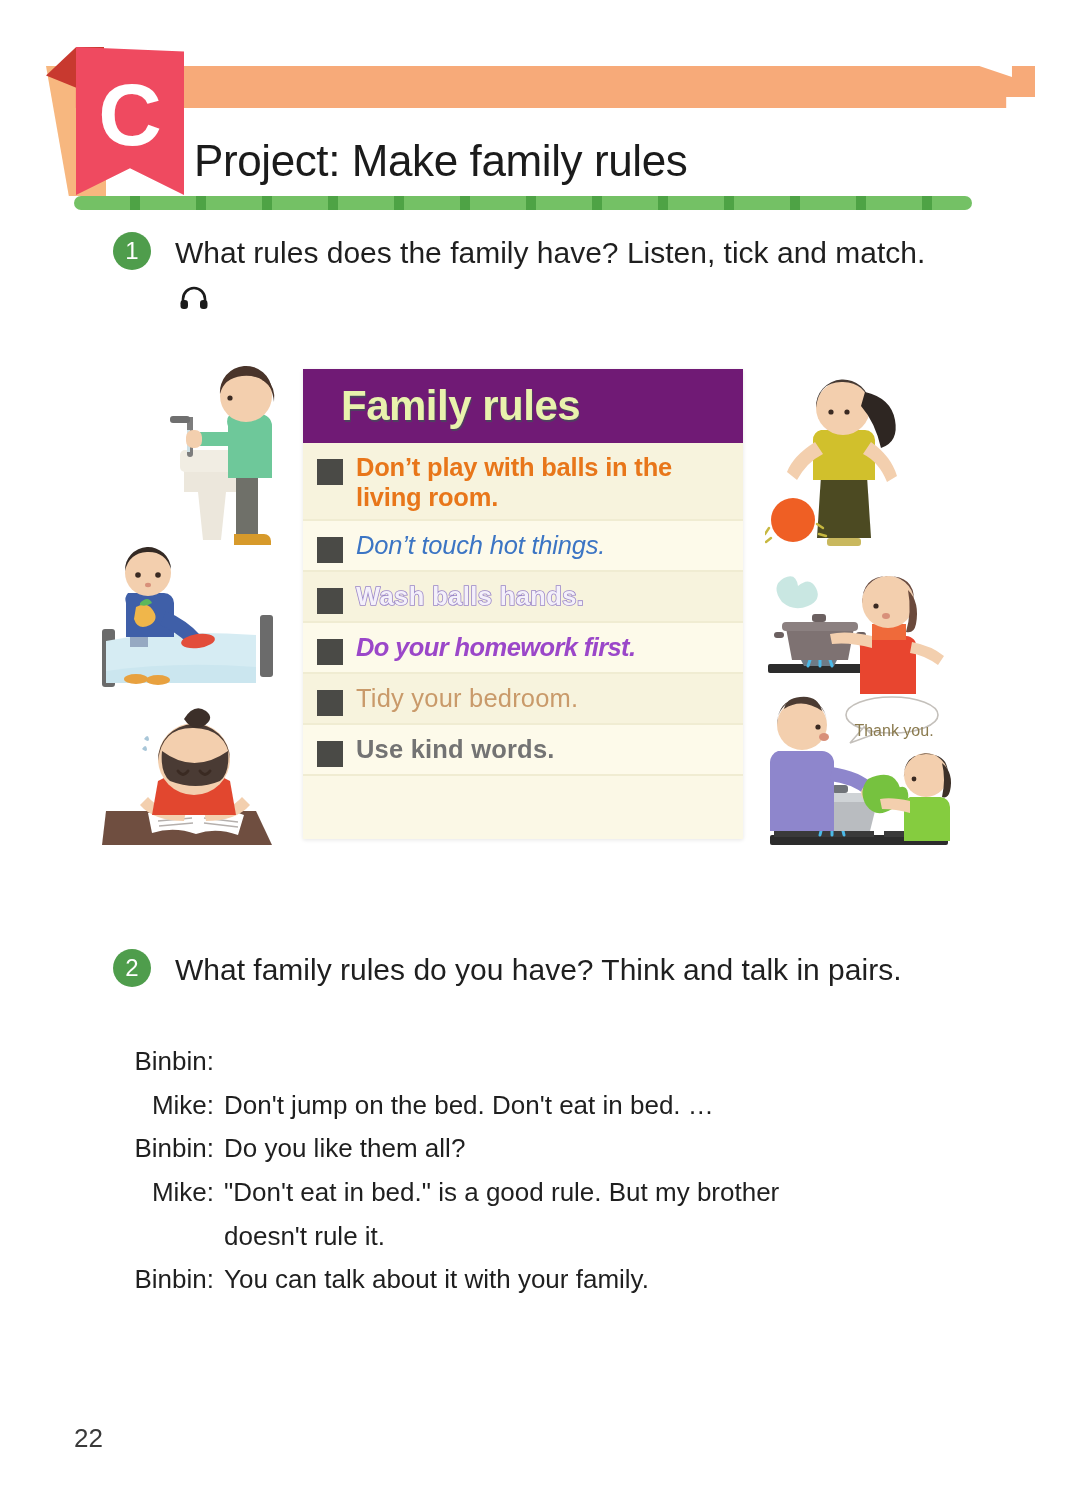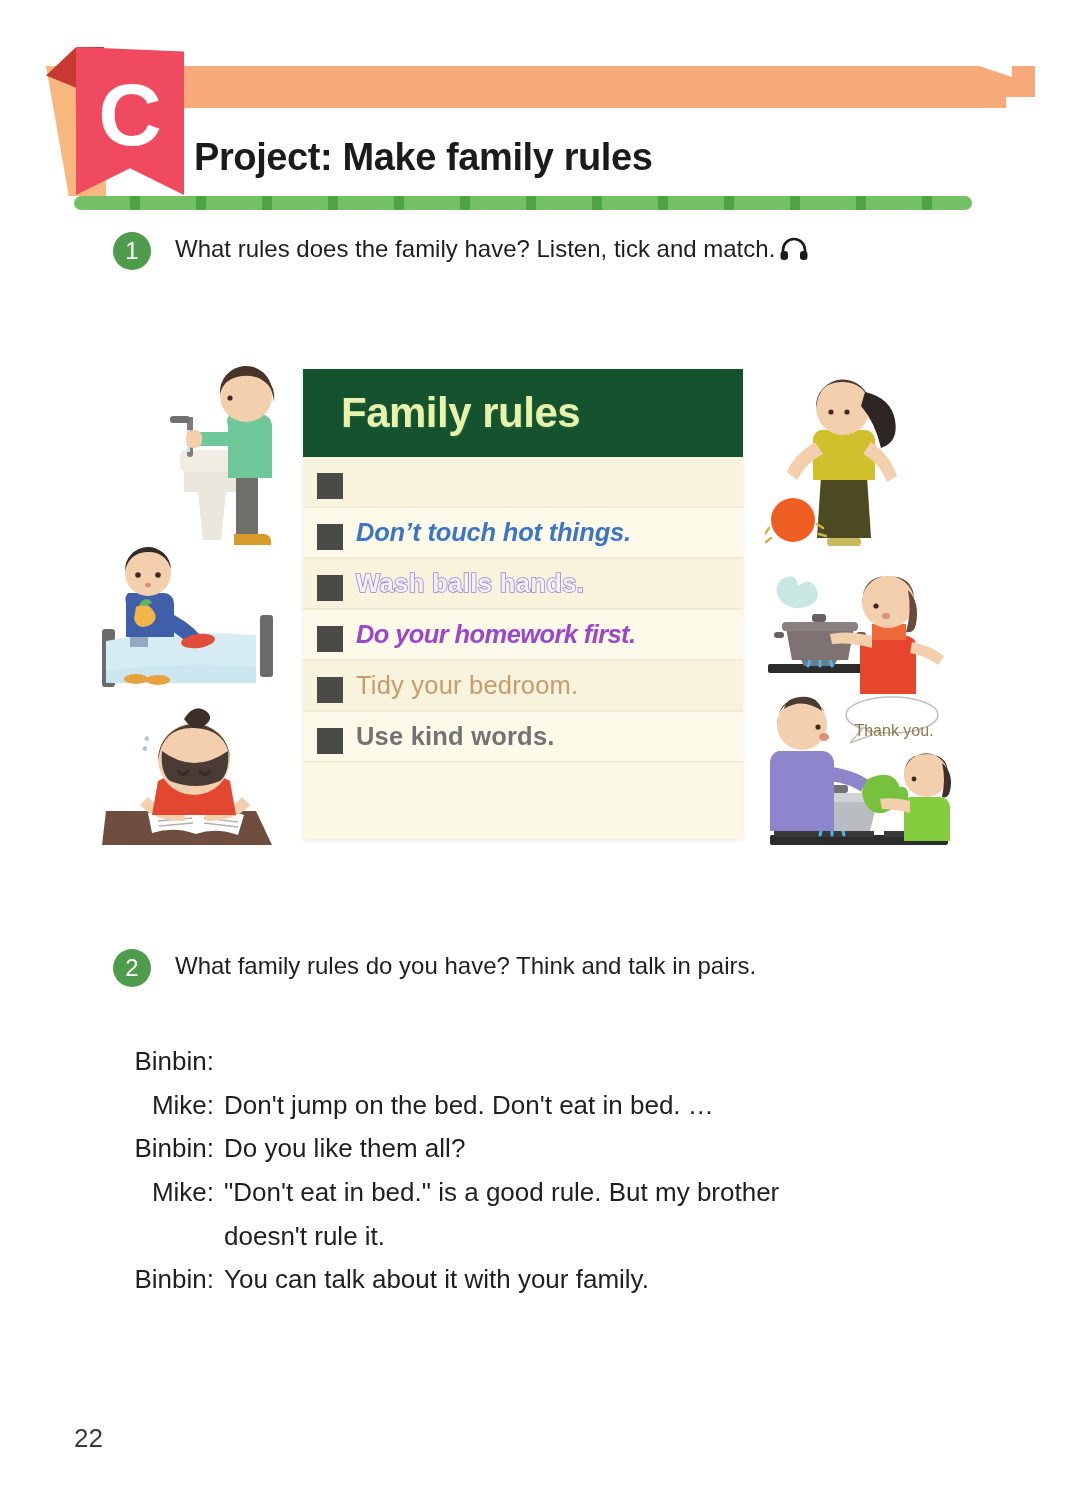--- a/index.html
+++ b/index.html
@@ -41,21 +41,21 @@
   .bookmark-letter {
     position: absolute; left: 76px; top: 47px;
     width: 108px; height: 135px;
     display: flex; align-items: center; justify-content: center;
     color: #ffffff; font-size: 88px; font-weight: 700;
     font-family: "Liberation Sans", sans-serif;
     line-height: 1;
   }
   .unit-title {
     position: absolute; left: 194px; top: 136px;
-    font-size: 38px; font-weight: 700; color: #1b1b1b;
+    font-size: 44px; font-weight: 400; color: #1b1b1b;
     letter-spacing: -0.4px;
     font-family: "Liberation Sans", sans-serif;
   }
 
   
   .green-rule {
     position: absolute; left: 74px; top: 196px;
     width: 898px; height: 14px; border-radius: 7px;
     background:
       repeating-linear-gradient(to right,
@@ -68,58 +68,58 @@
   .task-num {
     position: absolute;
     width: 38px; height: 38px; border-radius: 50%;
     background: #4f9d4c; color: #fff;
     display: flex; align-items: center; justify-content: center;
     font-size: 24px; font-weight: 400;
     font-family: "Liberation Sans", sans-serif;
   }
   .task-text {
     position: absolute;
-    font-size: 24px; color: #1f1f1f; line-height: 1.42;
+    font-size: 30px; color: #1f1f1f; line-height: 1.42;
     font-family: "Liberation Sans", sans-serif;
   }
   #task1-num { left: 113px; top: 232px; }
   #task1-text { left: 175px; top: 232px; width: 760px; }
   #task2-num { left: 113px; top: 949px; }
   #task2-text { left: 175px; top: 949px; width: 790px; }
   .hp-icon { display: inline-block; width: 30px; height: 24px; vertical-align: -4px; margin-left: 4px; }
 
   
   .poster {
     position: absolute; left: 303px; top: 369px;
     width: 440px; height: 470px;
     background: #fbf8e6;
     box-shadow: 0 1px 4px rgba(0,0,0,.10);
   }
   .poster-title {
-    height: 88px; background: #14532d;
+    height: 74px; background: #701a75;
     display: flex; align-items: center; padding-left: 38px;
     font-size: 42px; font-weight: 700; letter-spacing: -0.5px;
     color: #e9f2ad;
     text-shadow: 1px 2px 0 rgba(40,110,70,.45);
     font-family: "Liberation Sans", sans-serif;
   }
   .rule-row {
     position: relative; display: flex; align-items: flex-start;
     padding: 7px 10px 7px 14px;
     border-bottom: 2px solid #f0ecd2;
   }
   .rule-row:nth-child(odd) { background: #fdfaea; }
   .rule-row:nth-child(even) { background: #f7f3dd; }
   .tickbox {
     width: 26px; height: 26px; background: #4a4a46;
     flex: none; margin-top: 9px; margin-right: 13px;
   }
   .rule-text { font-size: 25.5px; line-height: 1.18; padding-top: 2px; }
   .rt-orange { color: #e8761a; font-weight: 700; letter-spacing: -0.2px; }
-  .rt-blue   { color: #3c75c4; font-weight: 700; font-style: italic; letter-spacing: -0.2px; }
+  .rt-blue   { color: #3c75c4; font-weight: 400; font-style: italic; letter-spacing: -0.2px; }
   .rt-purple-outline {
     color: #f4f0fa; font-weight: 700; letter-spacing: 0.4px;
     -webkit-text-stroke: 1.6px #9b86c9;
     paint-order: stroke fill;
   }
   .rt-tan { color: #c99a6a; font-weight: 400; letter-spacing: 0.2px; }
   .rt-violet { color: #9b47c9; font-weight: 700; font-style: italic; letter-spacing: -0.6px; }
   .rt-skyblue { color: #737373; font-weight: 700; letter-spacing: 0.2px; text-align: right; }
 
   
@@ -249,20 +249,21 @@
       <path d="M44 34 q4 -6 5 0 q0 4 -5 0z" fill="#a8c6d8"></path>
       <path d="M42 44 q4 -6 5 0 q0 4 -5 0z" fill="#a8c6d8"></path>
     </svg>
   </div>
 
   <div class="poster">
     <div class="poster-title">Family rules</div>
 
     <div class="rule-row">
       <div class="tickbox"></div>
+      <div class="rule-text rt-orange">Don’t play with balls in the living room.</div>
     </div>
     <div class="rule-row">
       <div class="tickbox"></div>
       <div class="rule-text rt-blue">Don’t touch hot things.</div>
     </div>
     <div class="rule-row">
       <div class="tickbox"></div>
       <div class="rule-text rt-purple-outline">Wash balls hands.</div>
     </div>
     <div class="rule-row">

